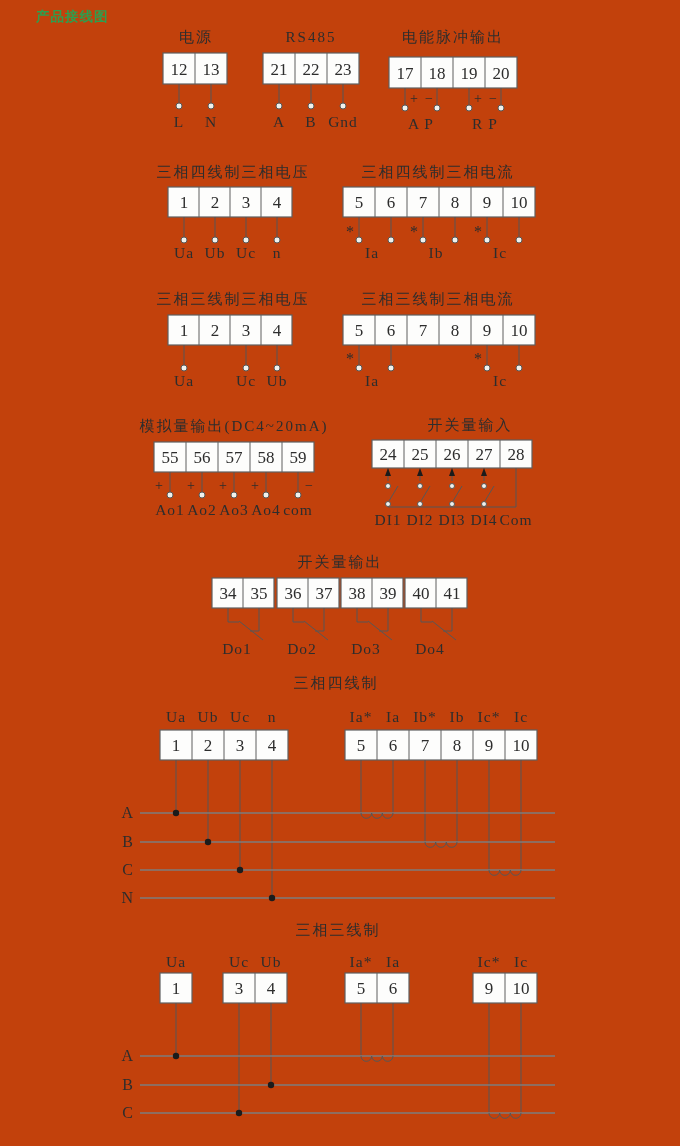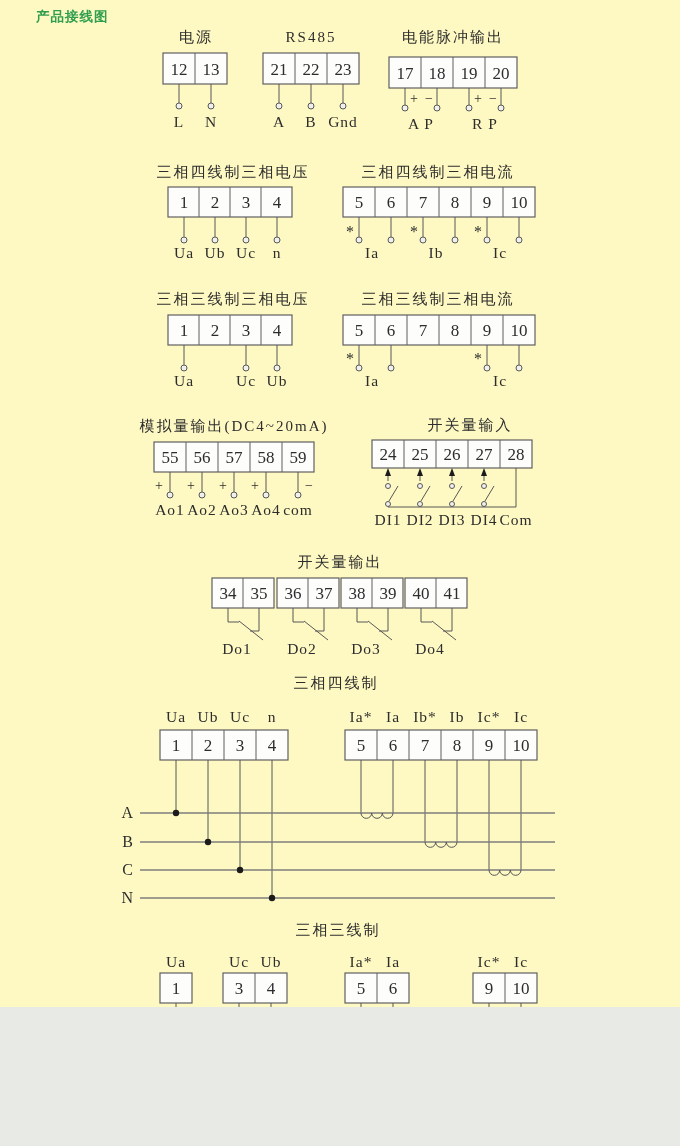--- a/index.html
+++ b/index.html
@@ -1,17 +1,17 @@
 <!DOCTYPE html>
 <html><head>
 <meta charset="utf-8">
 <style>
   html,body{margin:0;padding:0;}
   body{background:#e8eae6;}
-  #page{position:relative;width:680px;height:1007px;background:#fef9c3;overflow:hidden;}
+  #page{position:relative;width:680px;height:1146px;background:#c2410c;overflow:hidden;}
   svg{position:absolute;left:0;top:0;}
   text{font-family:"Liberation Serif","DejaVu Serif",serif;fill:#2d2d2d;}
   .pagetitle{font-family:"Liberation Sans","DejaVu Sans",sans-serif;font-weight:bold;font-size:13.5px;fill:#2f9e4e;letter-spacing:1px;}
   .cn{font-size:15px;letter-spacing:2px;text-anchor:middle;}
   .num{font-size:17px;text-anchor:middle;}
   .lbl{font-size:15.5px;text-anchor:middle;letter-spacing:1px;}
   .sign{font-size:14px;text-anchor:middle;}
   .star{font-size:16px;text-anchor:middle;}
   .buslbl{font-size:16px;text-anchor:end;}
   .box{fill:#fdfdfc;stroke:#5f5f5f;stroke-width:1.2;}

